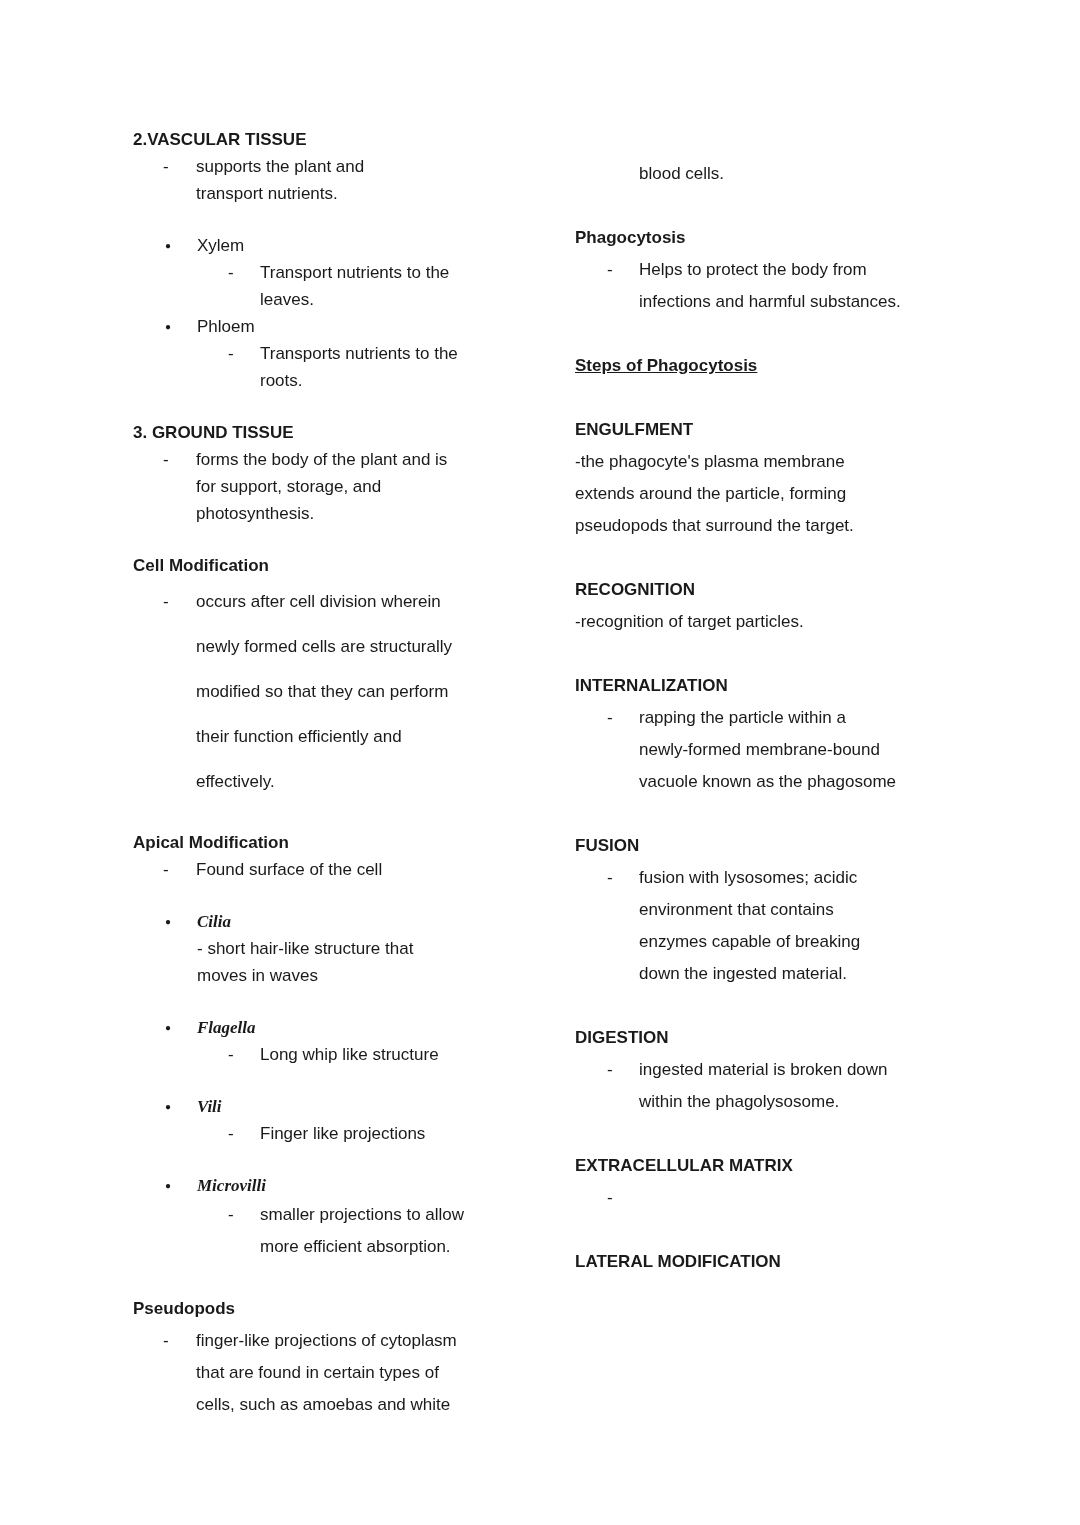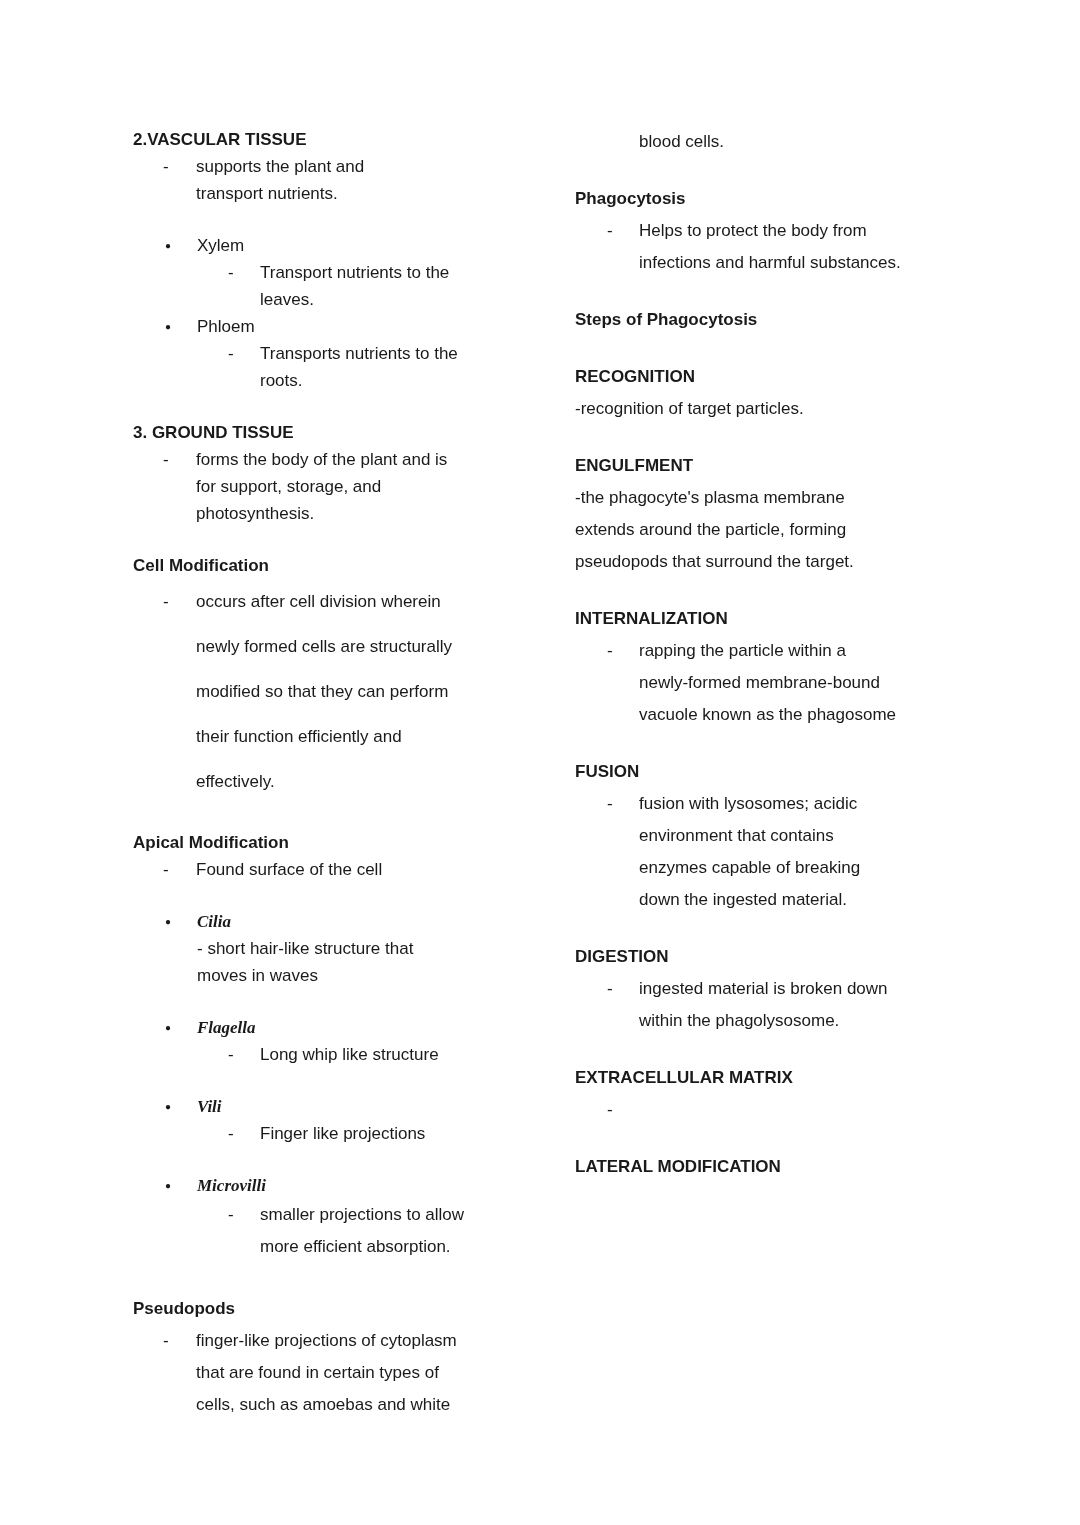--- a/index.html
+++ b/index.html
@@ -17,26 +17,26 @@
     background: #ffffff;
     padding: 126px 0 0 133px;
     display: flex;
     gap: 30px;
   }
   .col { width: 412px; font-size: 17px; }
   .col.left  { line-height: 27px; }
   .col.right { line-height: 32px; }
 
   .block { margin-top: 25px; }
-  .col.right .block { }
+  .col.right .block { margin-top: 32px; }
   .block.first { margin-top: 0; }
   .block.mt30 { margin-top: 30px; }
 
   .heading { font-weight: bold; }
-  .underline { }
+  .underline { text-decoration: underline; }
   .bi { font-weight: bold; font-style: italic; font-family: Liberation Serif, serif; }
   .bold { font-weight: normal; }
   .pre { white-space: pre-line; }
 
   .dash1 { display: flex; padding-left: 30px; }
   .dash1 .mk { width: 33px; flex: none; }
 
   .dash2 { display: flex; padding-left: 95px; }
   .dash2 .mk { width: 32px; flex: none; }
 
@@ -184,32 +184,32 @@
         <span class="txt pre">Helps to protect the body from
 infections and harmful substances.</span>
       </div>
     </section>
 
     <section class="block">
       <div class="heading underline">Steps of Phagocytosis</div>
     </section>
 
     <section class="block">
-      <div class="heading">RECOGNITION</div>
-      <div class="pre">-recognition of target particles.</div>
-    </section>
-
-    <section class="block">
       <div class="heading">ENGULFMENT</div>
       <div class="pre">-the phagocyte's plasma membrane
 extends around the particle, forming
 pseudopods that surround the target.</div>
     </section>
 
     <section class="block">
+      <div class="heading">RECOGNITION</div>
+      <div class="pre">-recognition of target particles.</div>
+    </section>
+
+    <section class="block">
       <div class="heading">INTERNALIZATION</div>
       <div class="rdash">
         <span class="mk">-</span>
         <span class="txt pre">rapping the particle within a
 newly-formed membrane-bound
 vacuole known as the phagosome</span>
       </div>
     </section>
 
     <section class="block">

